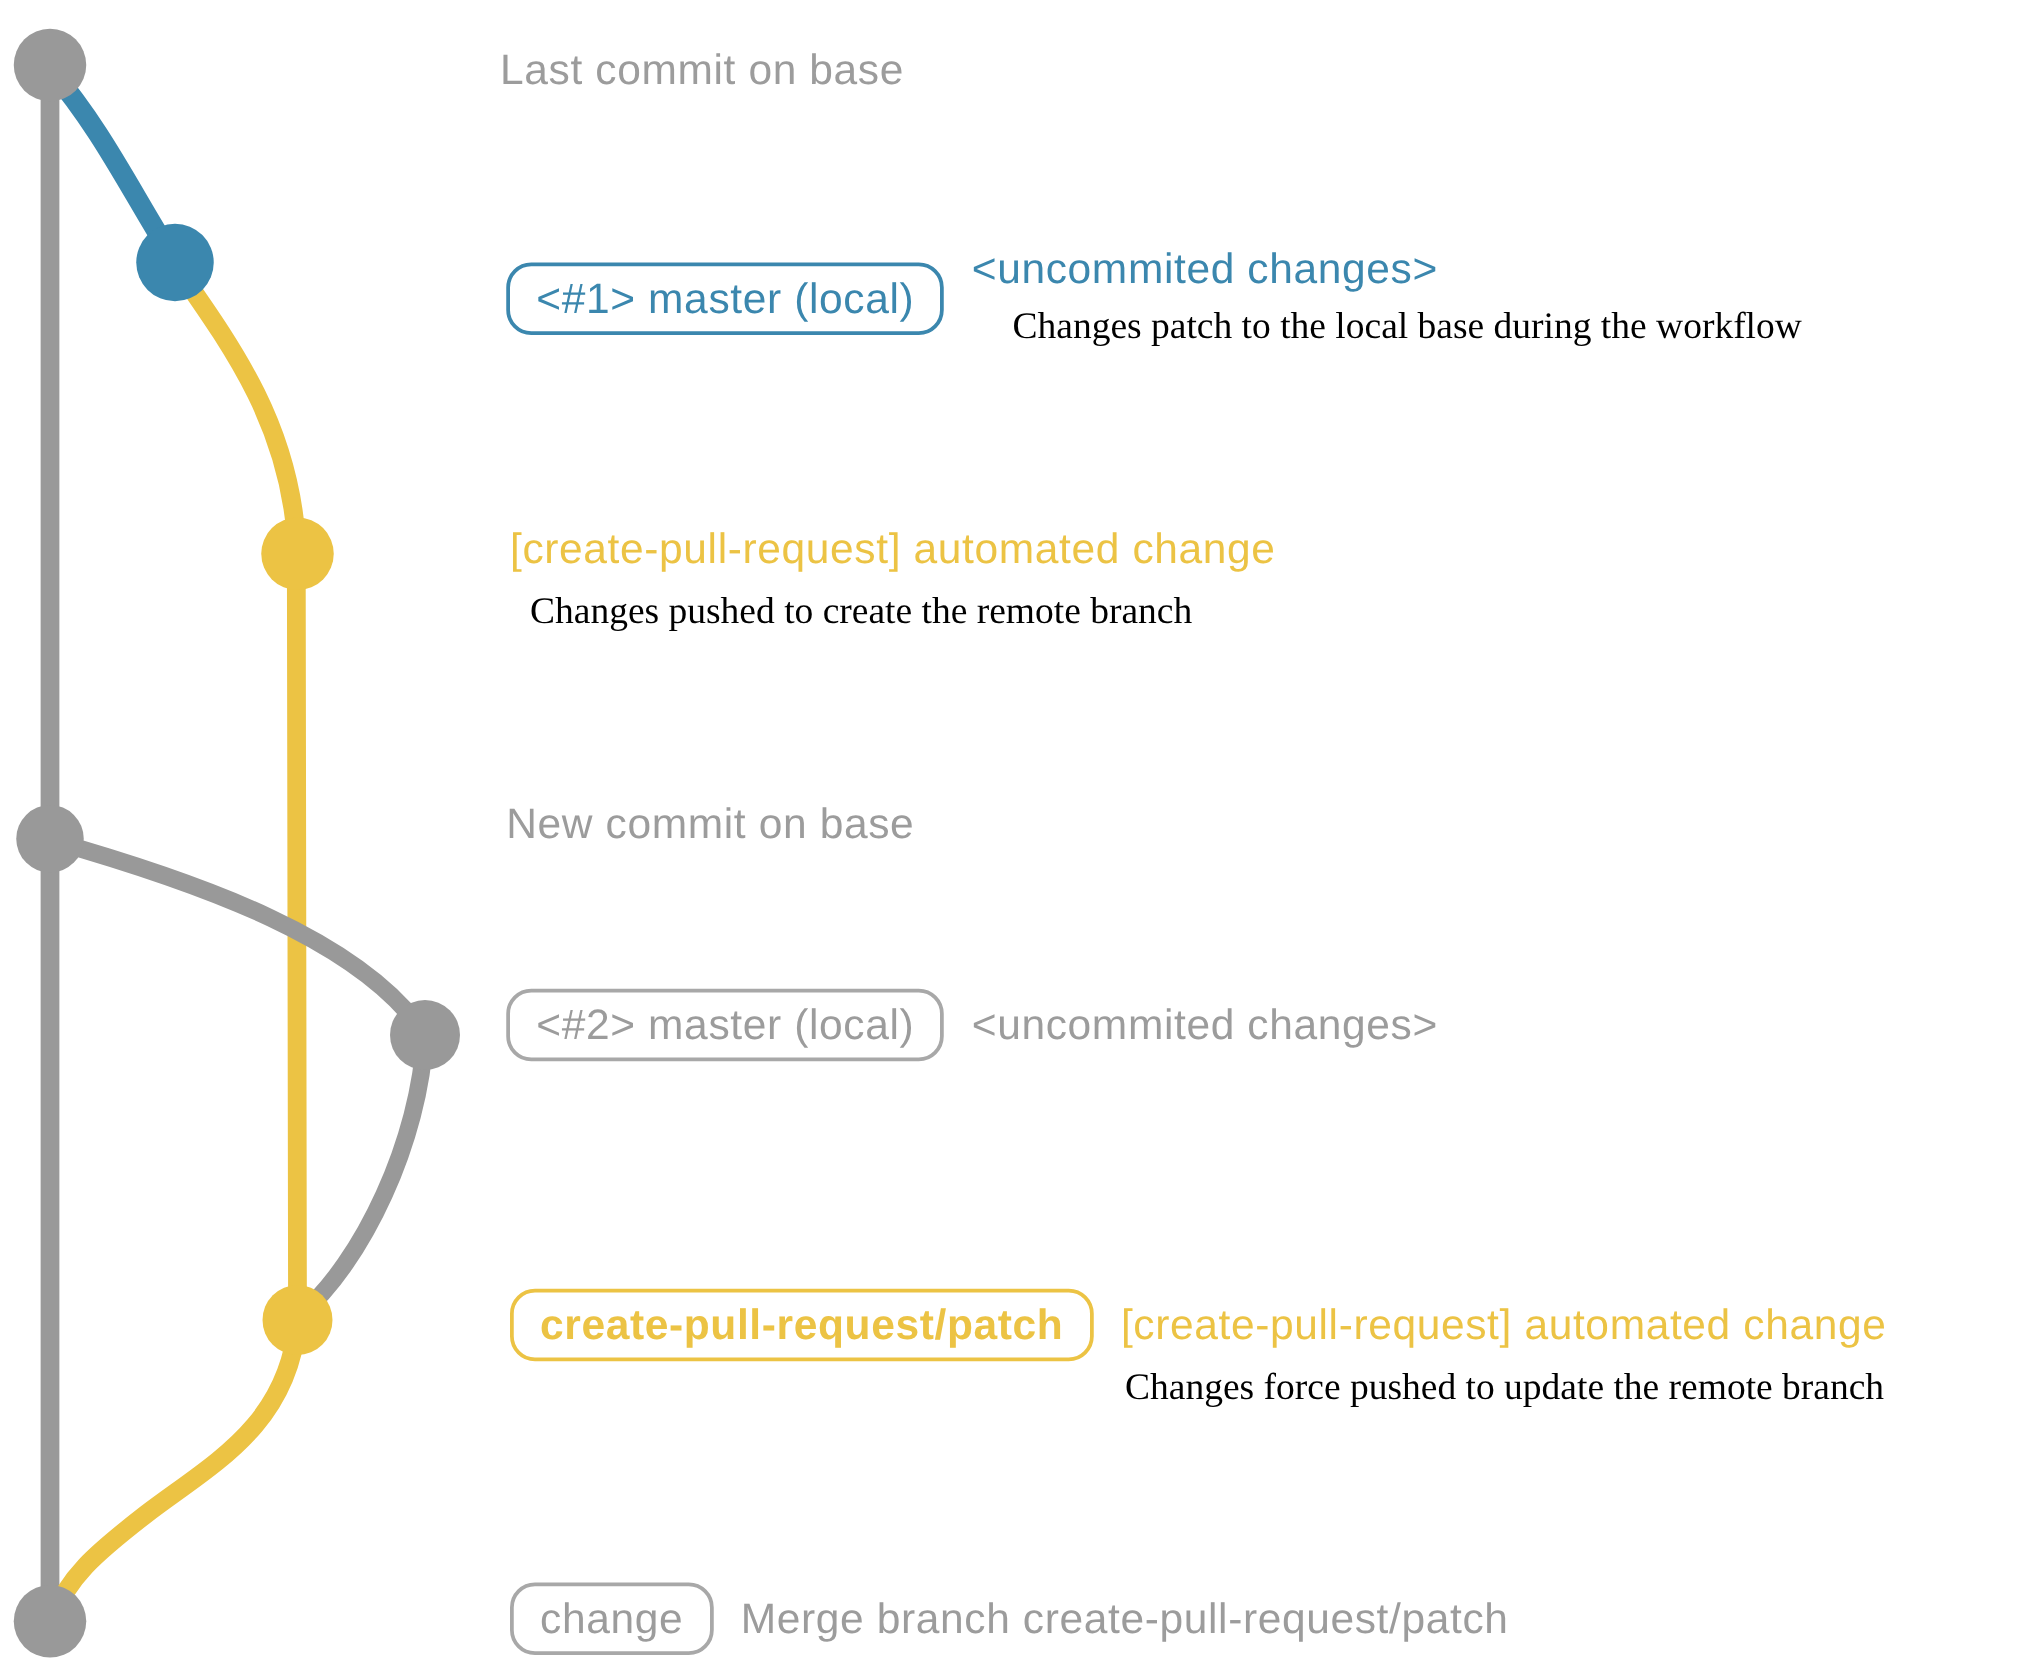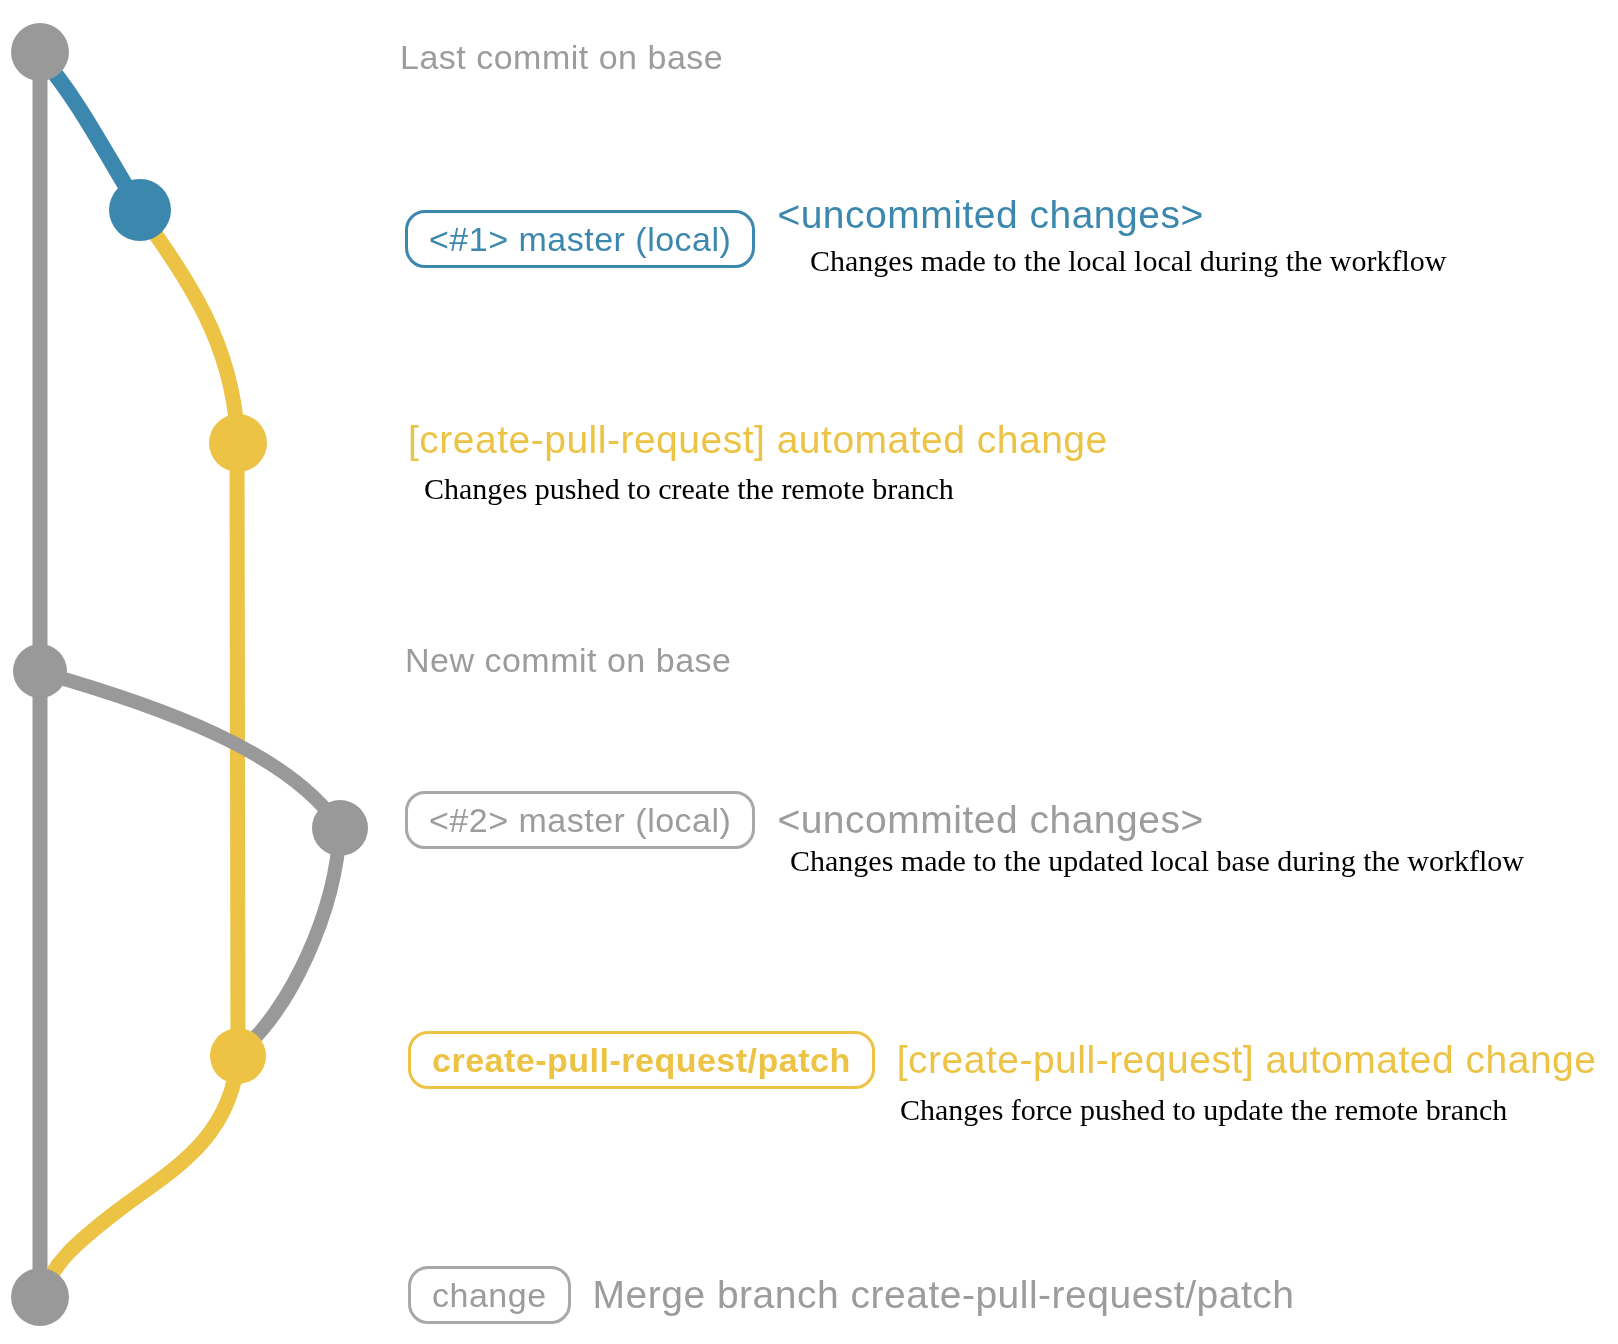--- a/index.html
+++ b/index.html
@@ -42,21 +42,21 @@
     padding:0 21px;
     border:3px solid;
     border-radius:20px;
     font-size:34px;
     letter-spacing:0.5px;
     box-sizing:border-box;
   }
   .badge.blue{color:var(--branch-blue);border-color:var(--branch-blue);margin-top:48px;}
   .badge.yellow{color:var(--branch-yellow);border-color:var(--branch-yellow);font-weight:bold;}
   .badge.gray{color:var(--text-gray);border-color:var(--border-gray);}
-  .annot{font-size:39px;letter-spacing:0.5px;}
+  .annot{font-size:34px;letter-spacing:0.5px;}
   .annot.blue{color:var(--branch-blue);}
   .annot.yellow{color:var(--branch-yellow);}
   .annot.gray{color:var(--text-gray);}
   .desc{
     position:absolute;
     transform:translateY(-50%);
     font-family:"Liberation Serif",serif;
     font-size:30px;
     color:var(--text-black);
     white-space:nowrap;
@@ -99,36 +99,35 @@
   </svg>
 
   <div class="row" style="left:400px;top:57px">
     <span class="glabel">Last commit on base</span>
   </div>
 
   <div class="row" style="left:405px;top:215px">
     <span class="badge blue">&lt;#1&gt; master (local)</span>
     <span class="annot blue">&lt;uncommited changes&gt;</span>
   </div>
-  <div class="desc" style="left:810px;top:261px">Changes made to the local local during the workflow</div>
+  <div class="desc" style="left:810px;top:261px">Changes patch to the local base during the workflow</div>
 
   <div class="row" style="left:408px;top:440px">
     <span class="annot yellow">[create-pull-request] automated change</span>
   </div>
   <div class="desc" style="left:424px;top:489px">Changes pushed to create the remote branch</div>
 
   <div class="row" style="left:405px;top:660px">
     <span class="glabel">New commit on base</span>
   </div>
 
   <div class="row" style="left:405px;top:820px">
     <span class="badge gray">&lt;#2&gt; master (local)</span>
     <span class="annot gray">&lt;uncommited changes&gt;</span>
   </div>
-  <div class="desc" style="left:790px;top:861px">Changes made to the updated local base during the workflow</div>
 
   <div class="row" style="left:408px;top:1060px">
     <span class="badge yellow">create-pull-request/patch</span>
     <span class="annot yellow">[create-pull-request] automated change</span>
   </div>
   <div class="desc" style="left:900px;top:1110px">Changes force pushed to update the remote branch</div>
 
   <div class="row" style="left:408px;top:1295px">
     <span class="badge gray">change</span>
     <span class="annot gray">Merge branch create-pull-request/patch</span>

